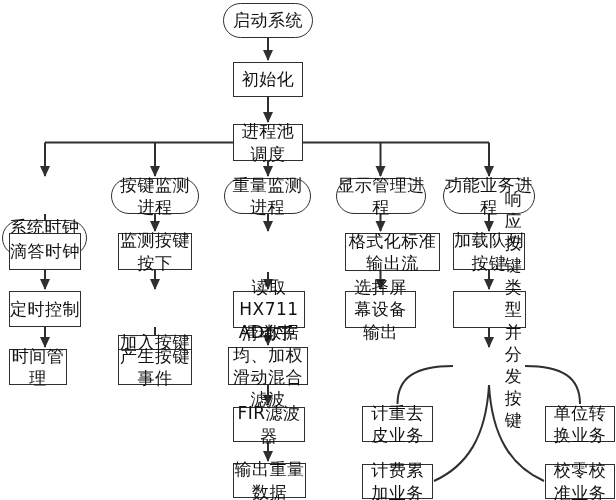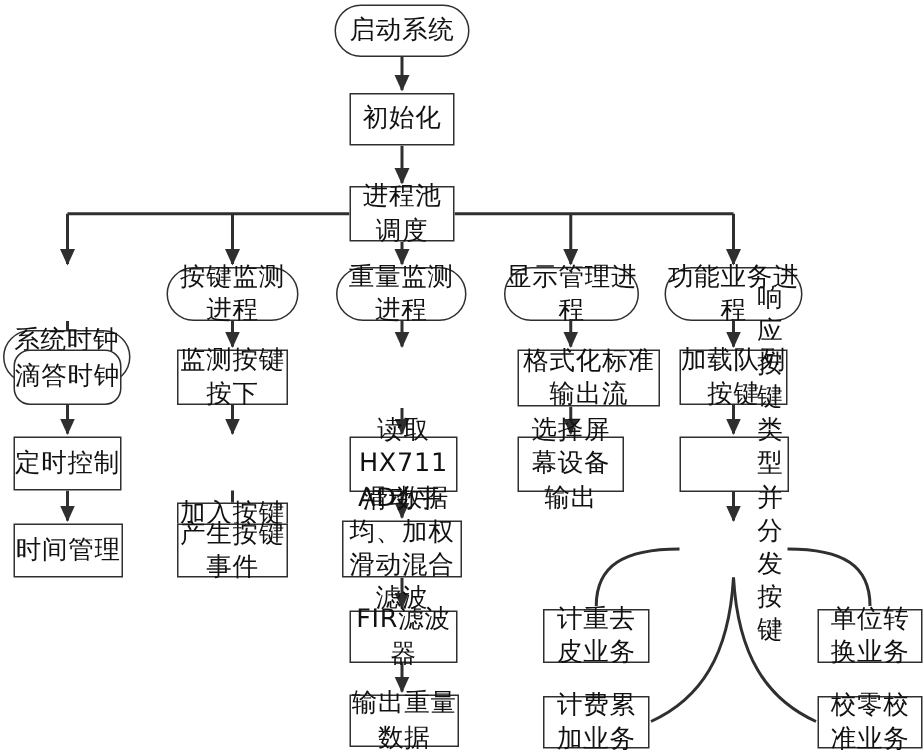--- a/index.html
+++ b/index.html
@@ -86,23 +86,23 @@
   <div class="node stadium" style="left:223px;top:3px;width:90px;height:35px;">启动系统</div>
   <div class="node" style="left:233px;top:62px;width:70px;height:35px;">初始化</div>
   <div class="node" style="left:233px;top:124px;width:70px;height:37px;">进程池调度</div>
 
   <div class="node stadium" style="left:2px;top:178px;width:85px;height:36px;margin-top:42px;">系统时钟进程</div>
   <div class="node stadium" style="left:111px;top:178px;width:88px;height:36px;">按键监测进程</div>
   <div class="node stadium" style="left:224px;top:178px;width:87px;height:36px;">重量监测进程</div>
   <div class="node stadium" style="left:336px;top:178px;width:90px;height:36px;">显示管理进程</div>
   <div class="node stadium" style="left:443px;top:178px;width:92px;height:36px;">功能业务进程</div>
 
-  <div class="node" style="left:9px;top:233px;width:72px;height:37px;border-radius:11px;">滴答时钟</div>
+  <div class="node" style="left:9px;top:233px;width:72px;height:37px;">滴答时钟</div>
   <div class="node" style="left:9px;top:291px;width:72px;height:36px;">定时控制</div>
-  <div class="node" style="left:9px;top:349px;width:73px;height:36px;">时间管理</div>
+  <div class="node" style="left:9px;top:349px;width:58px;height:36px;">时间管理</div>
 
   <div class="node" style="left:118px;top:233px;width:74px;height:37px;">监测按键按下</div>
   <div class="node" style="left:118px;top:291px;width:74px;height:36px;margin-top:44px;">加入按键队列</div>
   <div class="node" style="left:118px;top:349px;width:74px;height:36px;">产生按键事件</div>
 
   <div class="node" style="left:233px;top:291px;width:72px;height:37px;">读取HX711
 AD数据</div>
   <div class="node" style="left:228px;top:347px;width:80px;height:38px;">滑动平均、加权
 滑动混合滤波</div>
   <div class="node" style="left:233px;top:407px;width:72px;height:35px;">FIR滤波器</div>

